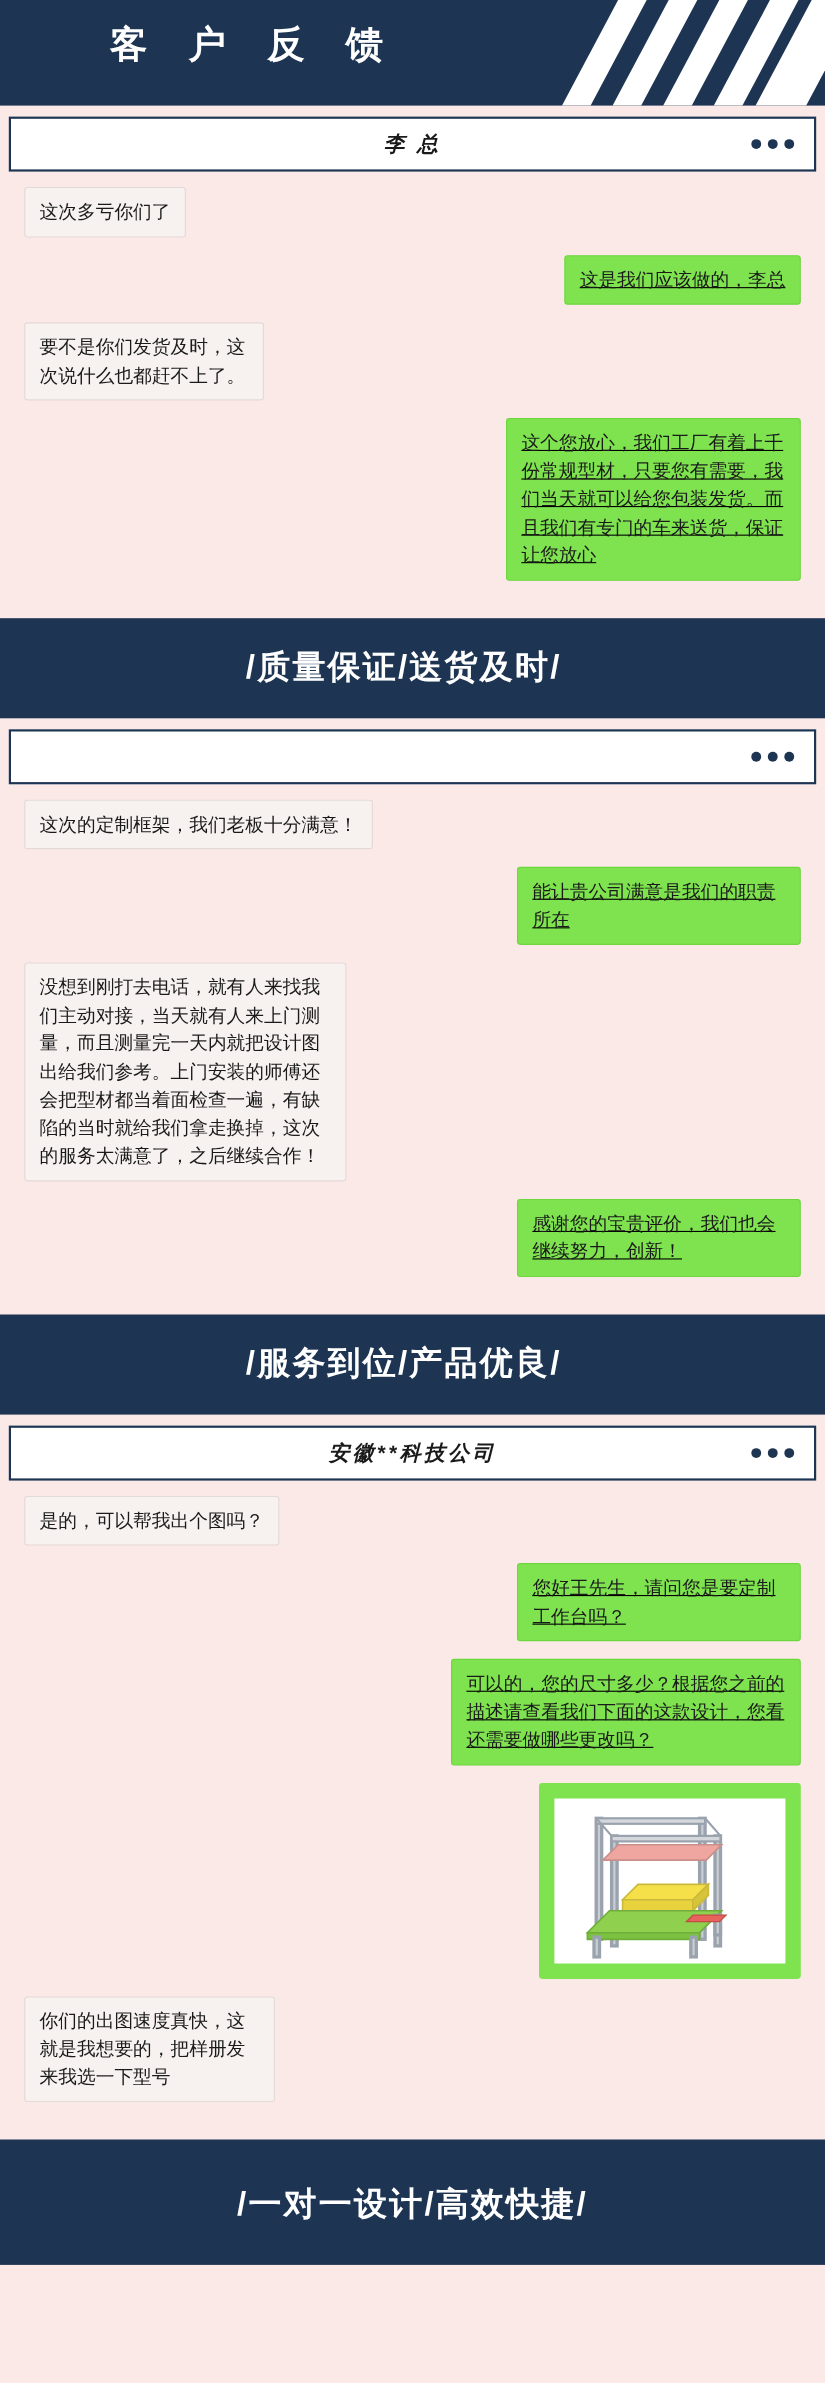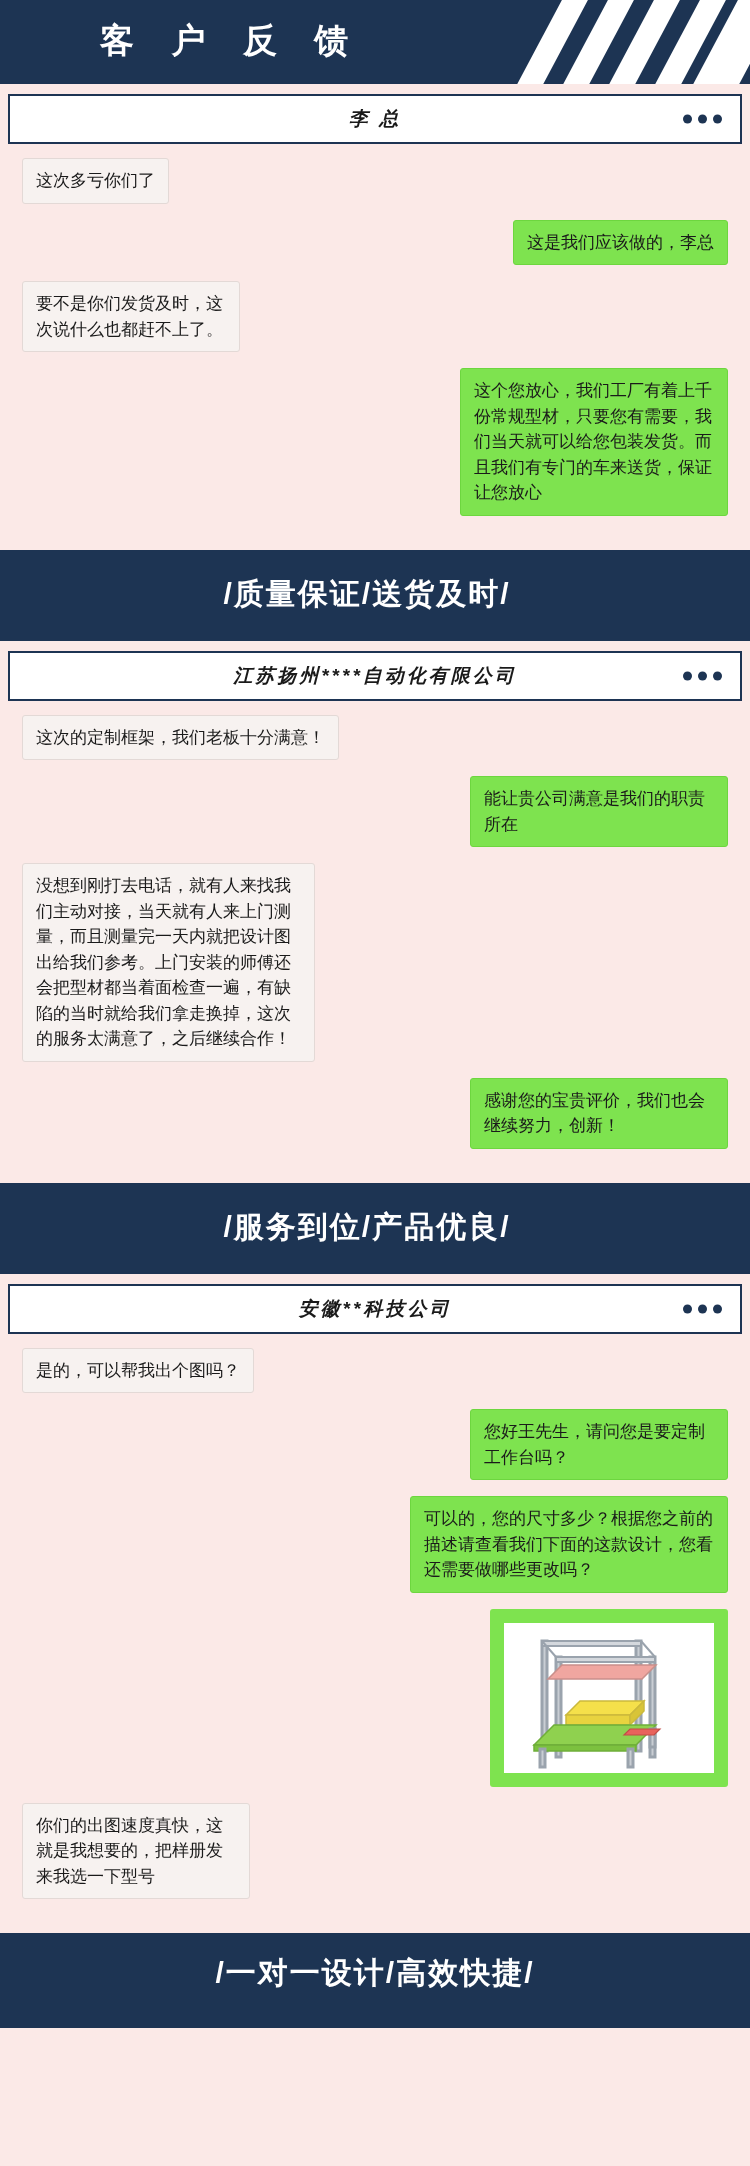--- a/index.html
+++ b/index.html
@@ -16,21 +16,21 @@
     position: relative;
     width: 750px;
     min-height: 2166px;
     background: #fbe9e7;
     overflow: hidden;
   }
 
   
   .top-banner {
     position: relative;
-    height: 84px;
+    height: 96px;
     background: #1d3453;
     overflow: hidden;
   }
   .top-banner .title {
     position: absolute;
     left: 100px;
     top: 18px;
     color: #ffffff;
     font-size: 34px;
     letter-spacing: 14px;
@@ -90,21 +90,21 @@
   
   .chat-body {
     padding: 14px 22px 18px 22px;
     background: #fbe9e7;
   }
   .msg-row {
     display: flex;
     margin-bottom: 16px;
   }
   .msg-row.left { justify-content: flex-start; align-items: center; }
-  .msg-row.right { justify-content: flex-end; }
+  .msg-row.right { justify-content: flex-end; text-decoration: underline; }
 
   .bubble {
     max-width: 300px;
     padding: 9px 13px;
     font-size: 17px;
     line-height: 1.5;
     color: #1a1a1a;
     border-radius: 3px;
     white-space: pre-wrap;
     word-break: break-all;
@@ -138,21 +138,21 @@
   .divider {
     background: #1d3453;
     color: #ffffff;
     text-align: center;
     font-size: 30px;
     font-weight: bold;
     letter-spacing: 2px;
     padding: 24px 16px 26px 0;
   }
   .divider.bottom {
-    padding: 20px 0 34px 0;
+    padding: 39px 0 34px 0;
   }
 </style>
 </head>
 <body>
 
 <div class="page">
 
   <div class="top-banner">
     <div class="title">客 户 反 馈</div>
     <span class="stripe s1"></span>
@@ -180,21 +180,20 @@
     <div class="msg-row left">
       <div class="bubble them" style="max-width:190px">要不是你们发货及时，这次说什么也都赶不上了。</div>
     </div>
     <div class="msg-row right">
       <div class="bubble me" style="max-width:240px">这个您放心，我们工厂有着上千份常规型材，只要您有需要，我们当天就可以给您包装发货。而且我们有专门的车来送货，保证让您放心</div>
     </div>
   </div>
   <div class="divider">/质量保证/送货及时/</div>
 
   <div class="chat-header">
-    <span class="name">江苏扬州****自动化有限公司</span>
     <span class="dots">
         <i></i>
         <i></i>
         <i></i>
       </span>
   </div>
   <div class="chat-body">
     <div class="msg-row left">
       <div class="bubble them wide">这次的定制框架，我们老板十分满意！</div>
     </div>

